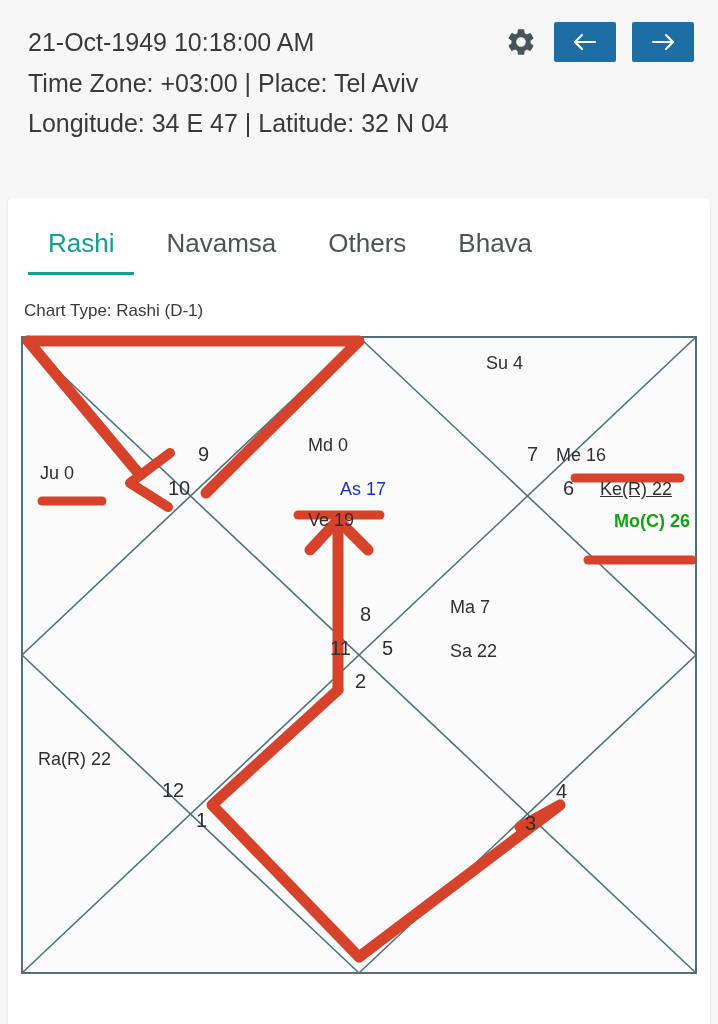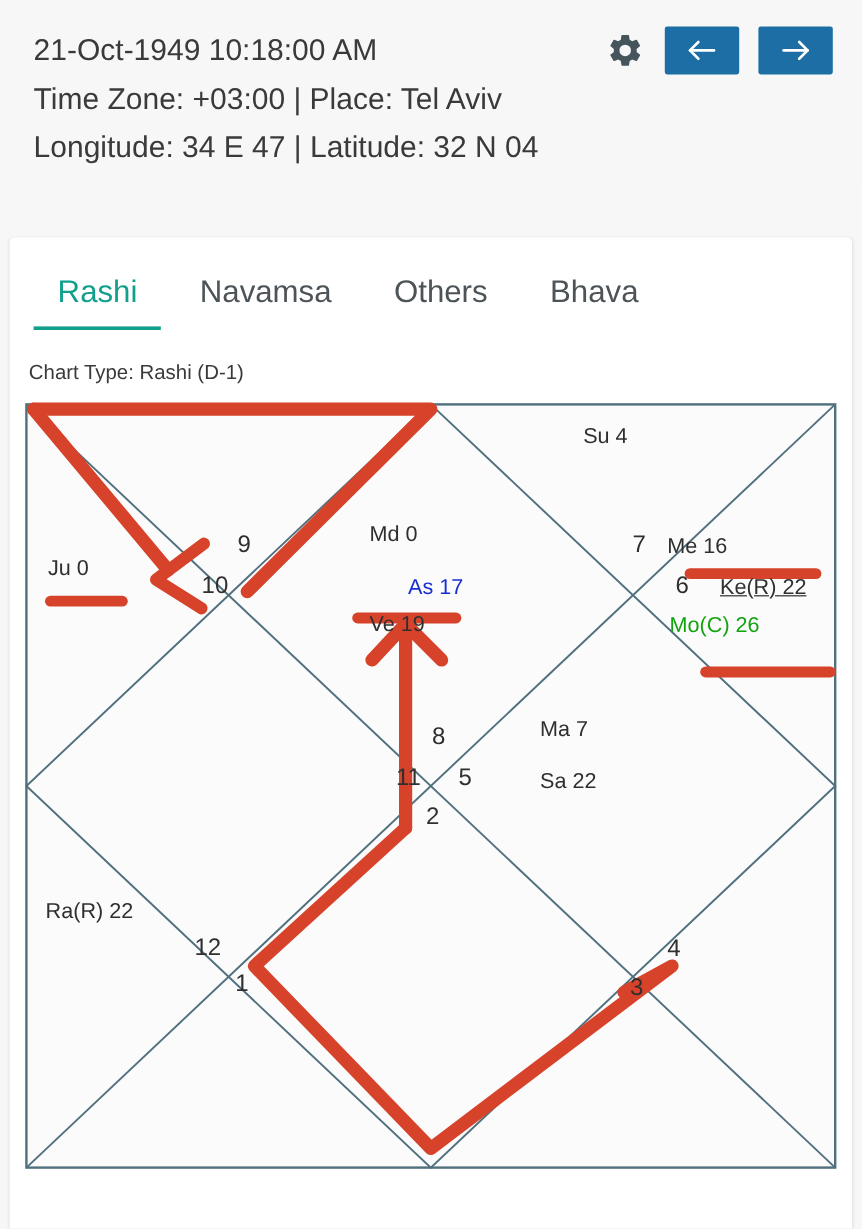--- a/index.html
+++ b/index.html
@@ -201,21 +201,21 @@
       </g>
     </svg>
 
     <div class="chart-label" style="left:466px; top:18px;">Su 4</div>
     <div class="chart-label" style="left:288px; top:100px;">Md 0</div>
     <div class="chart-label blue" style="left:288px; top:144px;margin-left:32px;">As 17</div>
     <div class="chart-label" style="left:288px; top:164px;margin-top:11px;">Ve 19</div>
     <div class="chart-label" style="left:20px; top:128px;">Ju 0</div>
     <div class="chart-label" style="left:536px; top:110px;">Me 16</div>
     <div class="chart-label" style="left:580px; top:144px;text-decoration:underline;">Ke(R) 22</div>
-    <div class="chart-label green" style="left:538px; top:176px;">Mo(C) 26</div>
+    <div class="chart-label green" style="left:594px; top:176px;font-weight:bold;">Mo(C) 26</div>
     <div class="chart-label" style="left:430px; top:262px;">Ma 7</div>
     <div class="chart-label" style="left:430px; top:294px;margin-top:12px;">Sa 22</div>
     <div class="chart-label" style="left:18px; top:414px;">Ra(R) 22</div>
 
     <div class="chart-label num" style="left:176px; top:474px;">1</div>
     <div class="chart-label num" style="left:335px; top:335px;">2</div>
     <div class="chart-label num" style="left:505px; top:477px;">3</div>
     <div class="chart-label num" style="left:536px; top:445px;">4</div>
     <div class="chart-label num" style="left:362px; top:302px;">5</div>
     <div class="chart-label num" style="left:543px; top:142px;">6</div>

